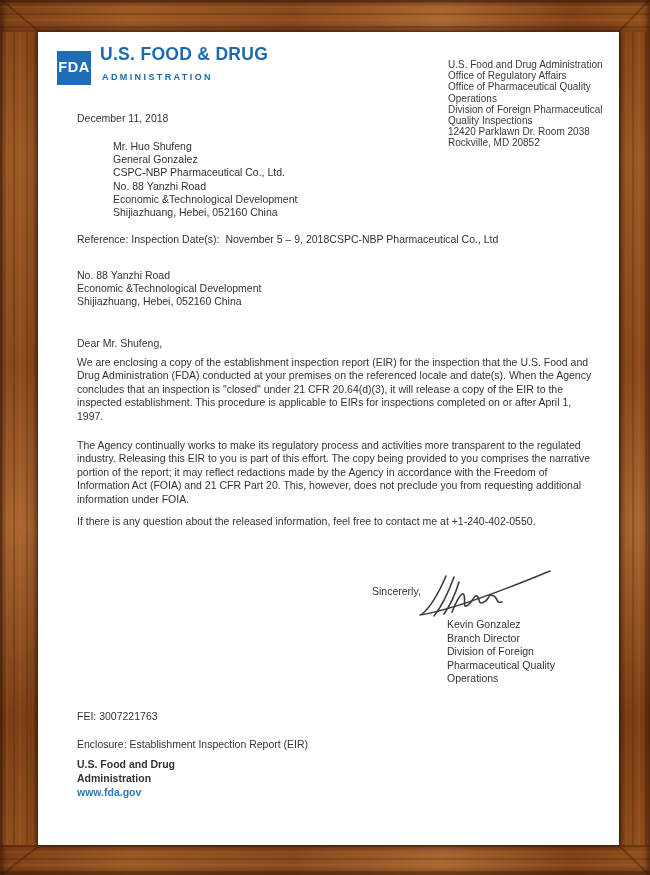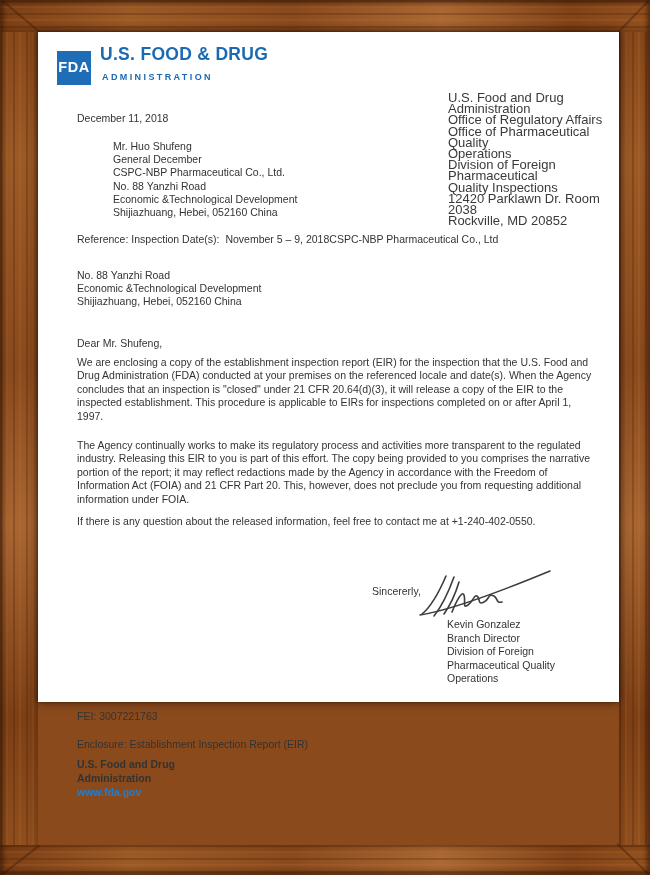--- a/index.html
+++ b/index.html
@@ -29,36 +29,36 @@
   .frame-bottom{bottom:0;height:30px;}
   .frame-edge{position:absolute;inset:0;pointer-events:none;
     box-shadow:inset 0 0 5px 2px rgba(30,10,0,.55), inset 0 0 0 1px rgba(255,190,120,.10);}
   .miter{position:absolute;width:2px;background:rgba(55,25,6,.40);}
   .miter-tl{left:0;top:0;height:51px;transform-origin:0 0;transform:rotate(-50deg);}
   .miter-tr{left:648px;top:0;height:45px;transform-origin:0 0;transform:rotate(44deg);}
   .miter-bl{left:0;bottom:0;height:49px;transform-origin:0 100%;transform:rotate(52deg);}
   .miter-br{left:648px;bottom:0;height:44px;transform-origin:0 100%;transform:rotate(-46deg);}
   
   .page{
-    position:absolute;left:38px;top:32px;width:581px;height:670px;
+    position:absolute;left:38px;top:32px;width:581px;height:813px;
     background:#ffffff;
     box-shadow:0 0 9px rgba(20,8,0,.6), 0 0 2px rgba(20,8,0,.5);
     color:#333;font-size:10.5px;line-height:13.2px;
   }
   .abs{position:absolute;}
   
   .logo-box{
     left:19px;top:19px;width:34px;height:34px;background:#1f6db7;
     display:flex;align-items:center;justify-content:center;
     color:#fff;font-weight:bold;font-size:14.5px;letter-spacing:.5px;
   }
   .logo-title{left:62px;top:16px;font-size:17.5px;font-weight:800;color:#1b69b1;letter-spacing:.3px;white-space:nowrap;}
   .logo-subtitle{left:64px;top:39px;font-size:9px;font-weight:bold;color:#1b69b1;letter-spacing:2.4px;white-space:nowrap;}
   
-  .agency-address{left:410px;top:27px;width:160px;font-size:13px;line-height:11.2px;color:#3a3a3a;margin-top:33px;}
+  .agency-address{left:410px;top:27px;width:160px;font-size:10px;line-height:11.2px;color:#3a3a3a;}
   .date{left:39px;top:80px;}
   .recipient{left:39px;top:108px;margin-left:36px;}
   .reference{left:39px;top:201px;display:flex;}
   .ref-label{margin-right:6px;white-space:nowrap;}
   .ref-value{display:flex;flex-direction:row;}
   .location{left:39px;top:237px;}
   .salutation{left:39px;top:305px;}
   .para{left:39px;width:523px;line-height:13.4px;margin:0;}
   .p1{top:324px;}
   .p2{top:407px;}
@@ -103,21 +103,21 @@
       <div>Division of Foreign Pharmaceutical</div>
       <div>Quality Inspections</div>
       <div>12420 Parklawn Dr. Room 2038</div>
       <div>Rockville, MD 20852</div>
     </div>
 
     <div class="abs date">December 11, 2018</div>
 
     <div class="abs recipient">
       <div>Mr. Huo Shufeng</div>
-      <div>General December</div>
+      <div>General Gonzalez</div>
       <div>CSPC-NBP Pharmaceutical Co., Ltd.</div>
       <div>No. 88 Yanzhi Road</div>
       <div>Economic &amp;Technological Development</div>
       <div>Shijiazhuang, Hebei, 052160 China</div>
     </div>
 
     <div class="abs reference">
       <span class="ref-label">Reference: Inspection Date(s):</span>
       <span class="ref-value">
         <span>November 5 – 9, 2018</span>

